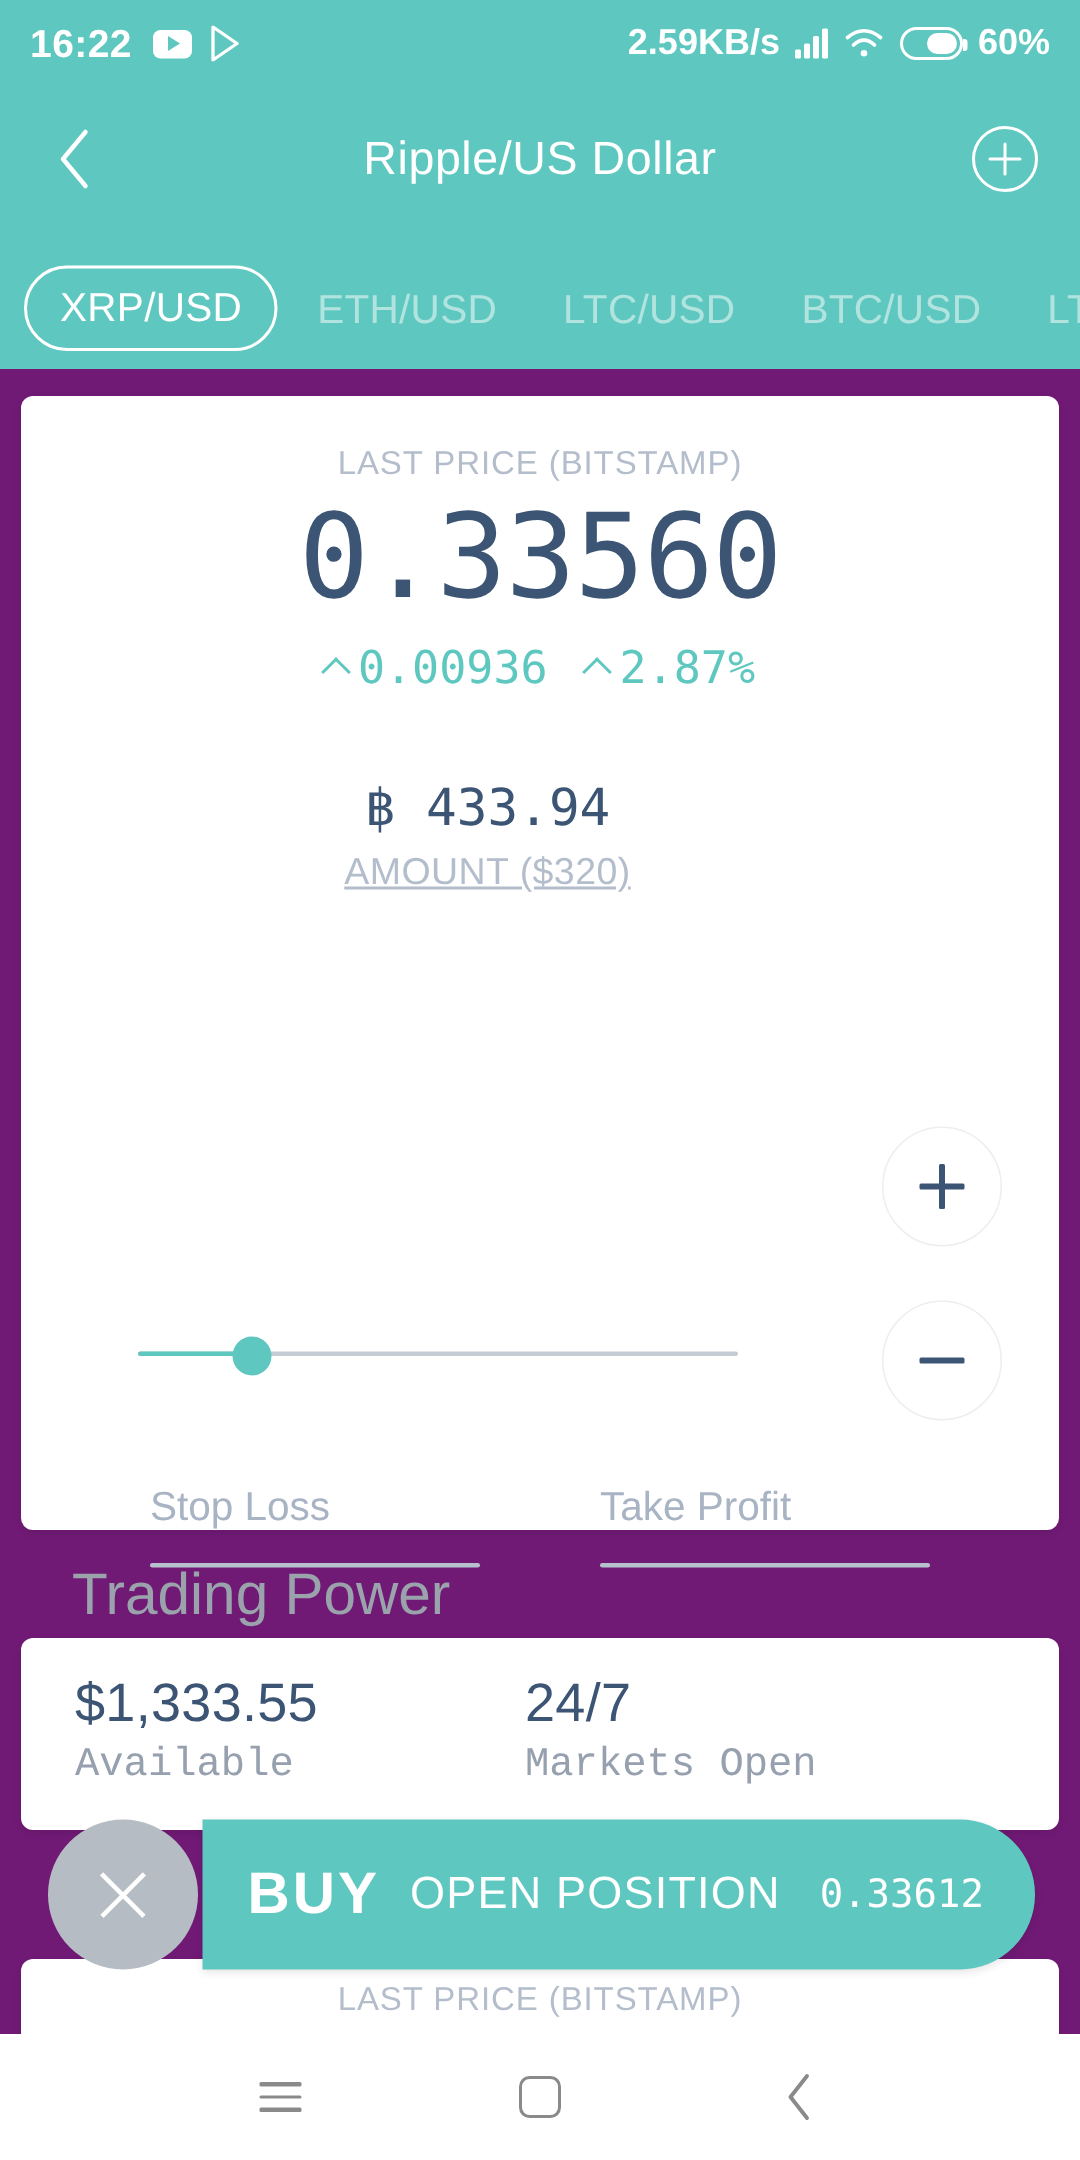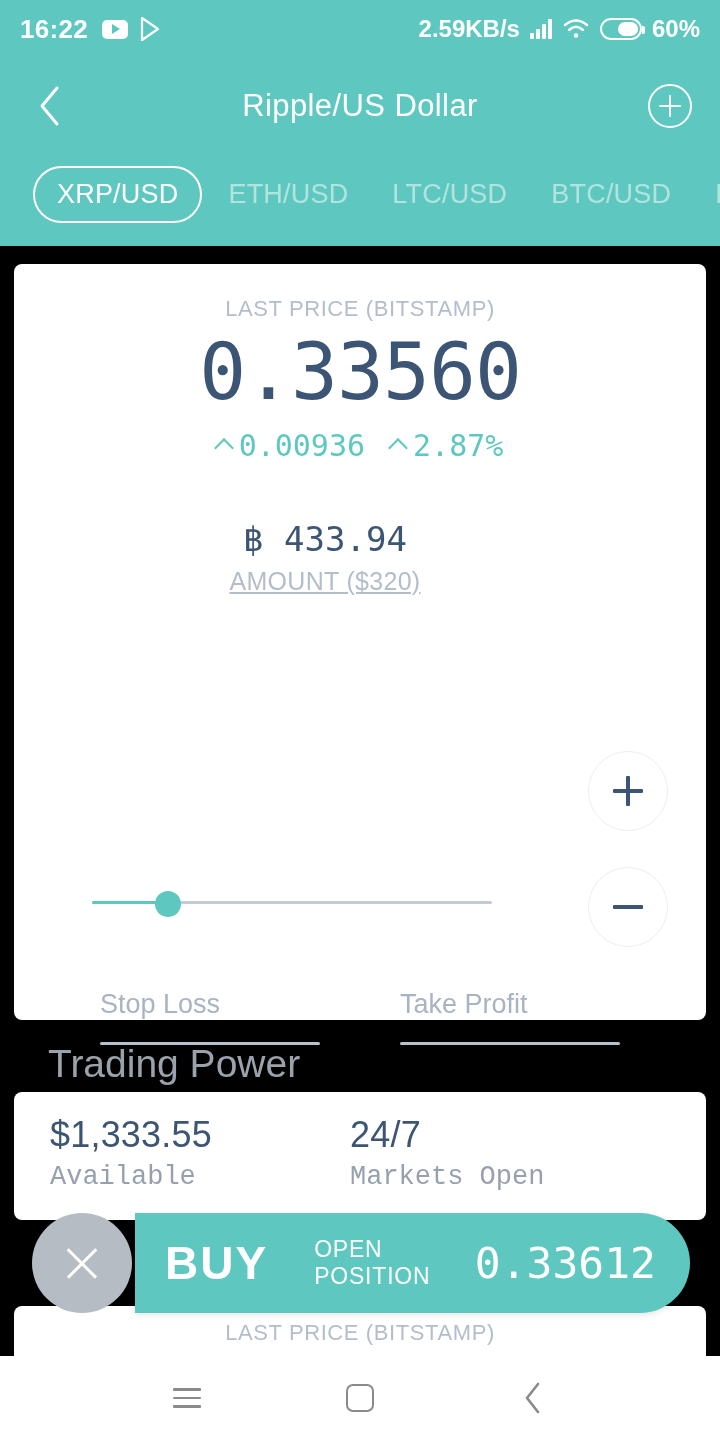--- a/index.html
+++ b/index.html
@@ -3,21 +3,21 @@
 <meta charset="utf-8">
 <style>
   * { margin:0; padding:0; box-sizing:border-box; }
   html,body { width:720px; height:1440px; }
   body {
     font-family:"Liberation Sans", sans-serif;
     background:#eff0f0;
     overflow:hidden;
     position:relative;
   }
-  .phone { position:relative; width:720px; height:1440px; background:#000000; }
+  .phone { position:relative; width:720px; height:1440px; background:#701a75; }
 
   
   .teal-header {
     position:absolute; top:0; left:0; width:720px; height:246px;
     background:#5ec8c0;
   }
   .statusbar {
     height:58px; display:flex; align-items:center;
     padding:0 20px; color:#ffffff;
   }
@@ -73,23 +73,22 @@
     border-radius:50%; display:flex;align-items:center;justify-content:center;
     position:relative; cursor:pointer;
   }
   .plus-circle::before,.plus-circle::after{
     content:"";position:absolute;background:#ffffff;border-radius:1px;
   }
   .plus-circle::before{width:22px;height:2.6px;}
   .plus-circle::after{width:2.6px;height:22px;}
 
   .tabstrip {
-    display:flex; align-items:center; padding:0 16px; height:80px; gap:8px;
+    display:flex; align-items:flex-end; padding:0 16px; height:80px; gap:8px;
     overflow:hidden;
-    margin-left:17px;
   }
   .tab {
     font-size:27px; color:#b2e4df; padding:12px 18px; white-space:nowrap;
     cursor:pointer; letter-spacing:0.2px;
   }
   .tab.active {
     color:#ffffff; border:2.5px solid #ffffff; border-radius:32px;
     padding:11px 22px;
   }
 
@@ -199,27 +198,27 @@
   }
   .close-x::before{transform:rotate(45deg);}
   .close-x::after{transform:rotate(-45deg);}
   .buy-pill {
     flex:1; height:100px; background:#5ec8c0; border-radius:0 50px 50px 0;
     display:flex; align-items:center; padding:0 34px 0 30px;
     margin-left:3px; cursor:pointer;
     box-shadow:0 2px 6px rgba(0,0,0,0.10);
   }
   .buy-label {
-    color:#ffffff; font-size:46px; font-weight:bold; letter-spacing:2px;
+    color:#ffffff; font-size:39px; font-weight:bold; letter-spacing:2px;
   }
   .buy-sub {
-    color:#ffffff; font-size:23px; letter-spacing:0.8px; margin-left:46px;
+    color:#ffffff; font-size:30px; letter-spacing:0.8px; margin-left:20px;
   }
   .buy-price {
-    color:#ffffff; font-size:43px; font-family:"DejaVu Sans Mono", monospace;
+    color:#ffffff; font-size:26px; font-family:"DejaVu Sans Mono", monospace;
     margin-left:auto; letter-spacing:0px;
   }
 
   
   .navbar {
     position:absolute; left:0; bottom:0; width:720px; height:84px;
     background:#ffffff; display:flex; align-items:center;
     justify-content:space-around; padding:0 100px;
   }
   .nav-btn { width:60px;height:60px;display:flex;align-items:center;justify-content:center;cursor:pointer; }

